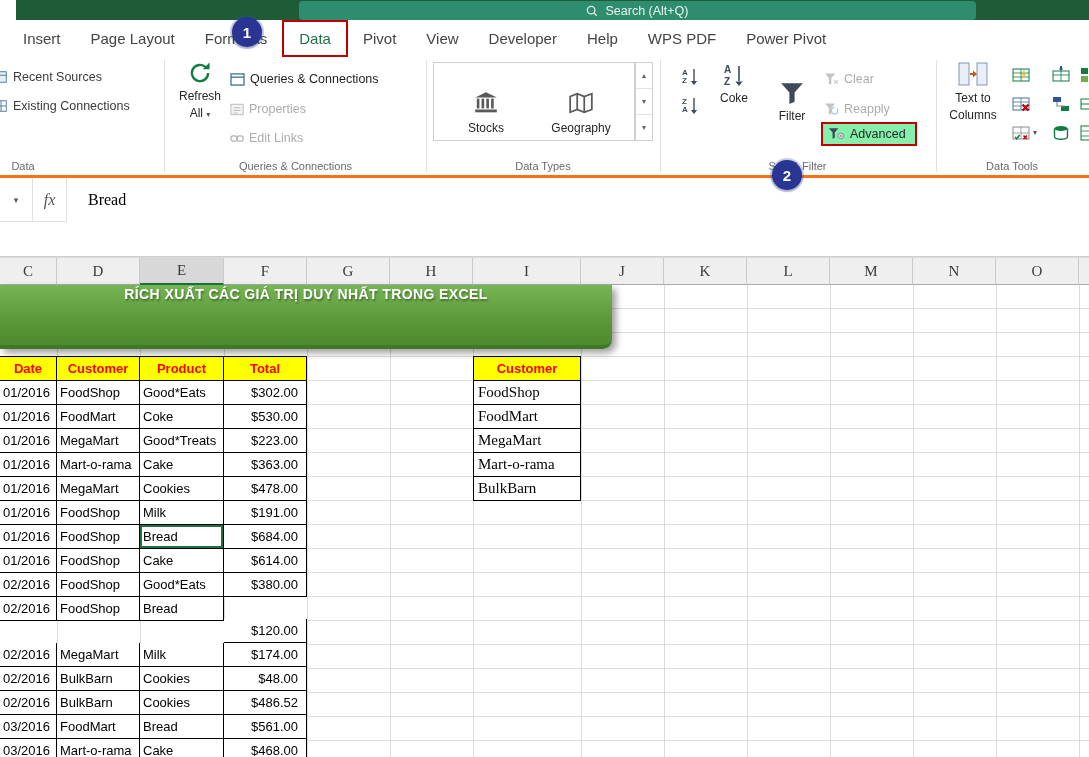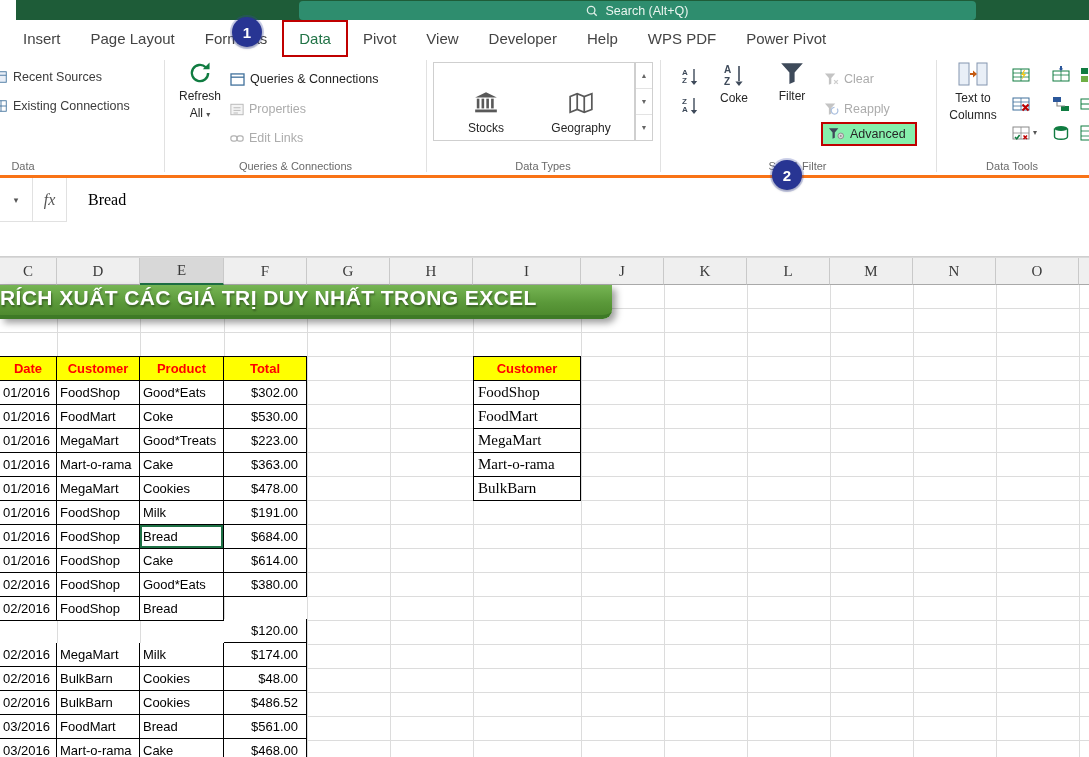--- a/index.html
+++ b/index.html
@@ -65,26 +65,26 @@
             border-top:1px solid #D9D9D9;box-sizing:border-box;}
   .ch{box-sizing:border-box;border-right:1px solid #C9C9C9;border-bottom:1px solid #A9A9A9;
       display:flex;align-items:center;justify-content:center;font-family:"Liberation Serif",serif;
       font-size:15px;color:#3a3a3a;cursor:pointer;}
   .ch.sel{background:#D8D8D8;border-bottom:2px solid #1E7145;}
 
   
   .sheet{position:absolute;left:0;top:285px;width:100%;height:472px;background-color:#fff;
          background-image:repeating-linear-gradient(to bottom,#fff 0 23px,#DCDCDC 23px 24px);}
   .vline{position:absolute;top:0;bottom:0;width:1px;background:#DCDCDC;}
-  .banner{position:absolute;left:0;top:0;width:612px;height:34px;z-index:3;
+  .banner{position:absolute;left:0;top:0;width:612px;height:64px;z-index:3;
           background:linear-gradient(180deg,#76B554,#5A9839 60%,#4E8A2E);
           border-bottom:4px solid #3E7A26;border-radius:0 0 9px 0;
           box-shadow:4px 4px 7px rgba(0,0,0,.38);
-          display:flex;align-items:flex-start;padding-top:1px;box-sizing:border-box;
-          color:#fff;font-weight:bold;font-size:21px;letter-spacing:.4px;
+          display:flex;justify-content:center;align-items:flex-start;padding-top:1px;box-sizing:border-box;
+          color:#fff;font-weight:bold;font-size:14px;letter-spacing:.4px;
           text-shadow:1px 2px 2px rgba(0,0,0,.35);white-space:nowrap;}
   .dtable{position:absolute;left:0;top:71px;z-index:2;border-top:1px solid #000;}
   .trow{display:flex;}
   .tc{box-sizing:border-box;height:24px;border-right:1px solid #000;border-bottom:1px solid #000;
       background:#fff;display:flex;align-items:center;padding:0 3px;font-size:13px;color:#000;
       overflow:hidden;white-space:nowrap;cursor:cell;}
   .tc.head{background:#FFFF00;color:#FF0000;font-weight:bold;justify-content:center;}
   .tc.num{justify-content:flex-end;padding-right:8px;}
   .tc.selcell{box-shadow:inset 0 0 0 2px #1E7145;}
   .ulist{position:absolute;left:473px;top:71px;width:108px;z-index:2;border-top:1px solid #000;}
@@ -224,21 +224,21 @@
     </div>
     <div class="bigbtn" style="left:708px;top:5px;width:52px;height:86px;">
       <svg width="22" height="26" viewBox="0 0 22 24">
           <text x="1" y="10" font-size="10" font-weight="bold" fill="#3E4A5A">A</text>
           <text x="1" y="22" font-size="10" font-weight="bold" fill="#3E4A5A">Z</text>
           <path d="M16 3v15" stroke="#3E4A5A" stroke-width="1.6"></path>
           <path d="M16 23l-3.6-4.5h7.2z" fill="#3E4A5A"></path>
         </svg>
       <span>Coke</span>
     </div>
-    <div class="bigbtn" style="left:764px;top:3px;width:56px;height:86px;">
+    <div class="bigbtn" style="left:764px;top:23px;width:56px;height:86px;">
       <svg width="26" height="26" viewBox="0 0 24 22">
           <path d="M2 2h20l-7.6 8.6V19l-4.8 2.2V10.6z" fill="#3E4A5A"></path>
         </svg>
       <span>Filter</span>
     </div>
     <div class="litem dis" style="left:824px;top:11px;">
       <svg width="15" height="14" viewBox="0 0 16 14">
           <path d="M1 1h11l-4.2 4.8V12l-2.6 1.2V5.8z" fill="#C4C4C4"></path>
           <path d="M10.8 8.2l4 4m0-4l-4 4" stroke="#CFCFCF" stroke-width="1.5"></path>
         </svg>

